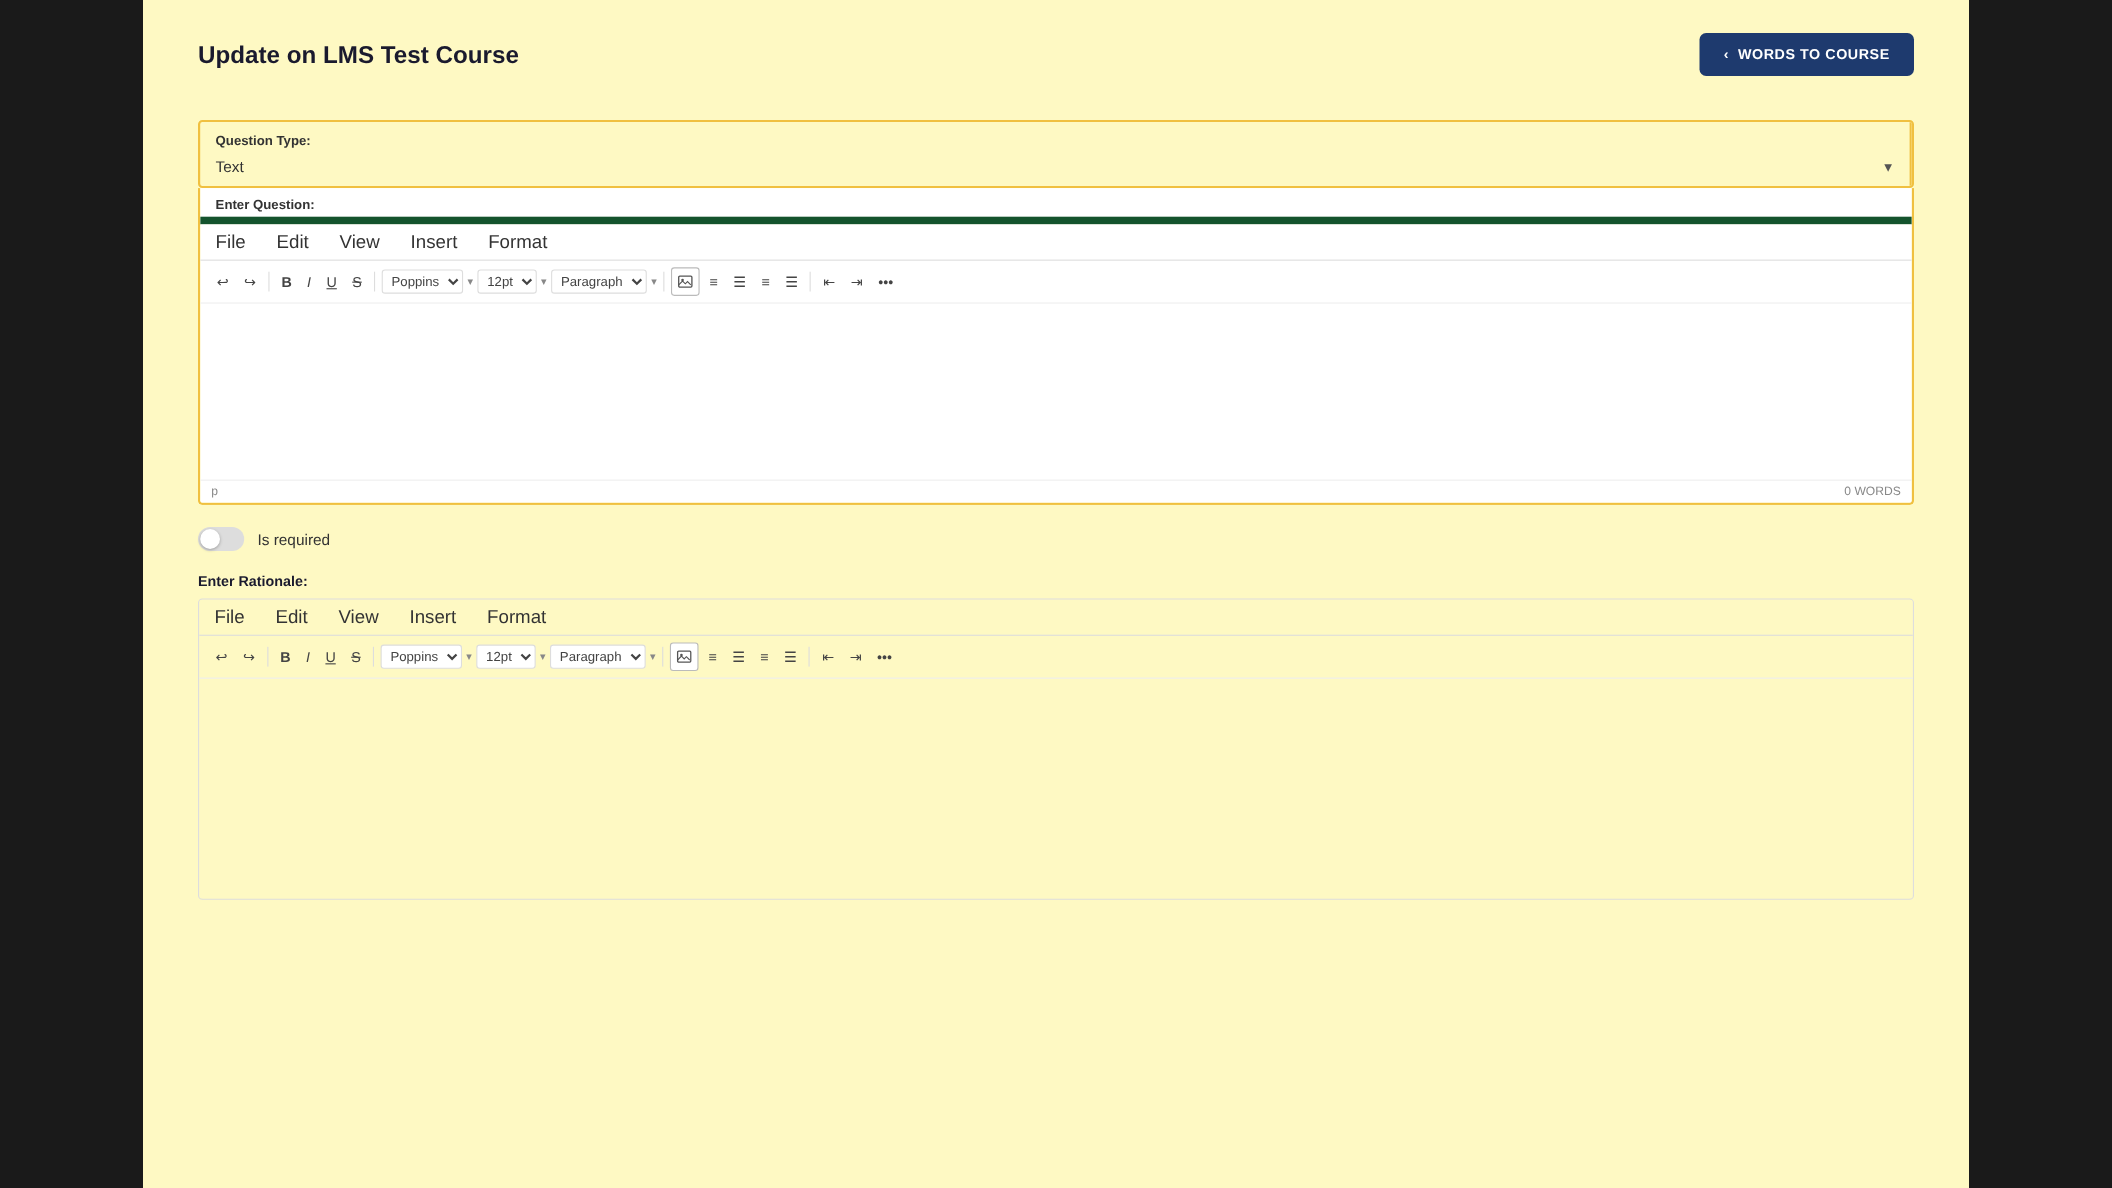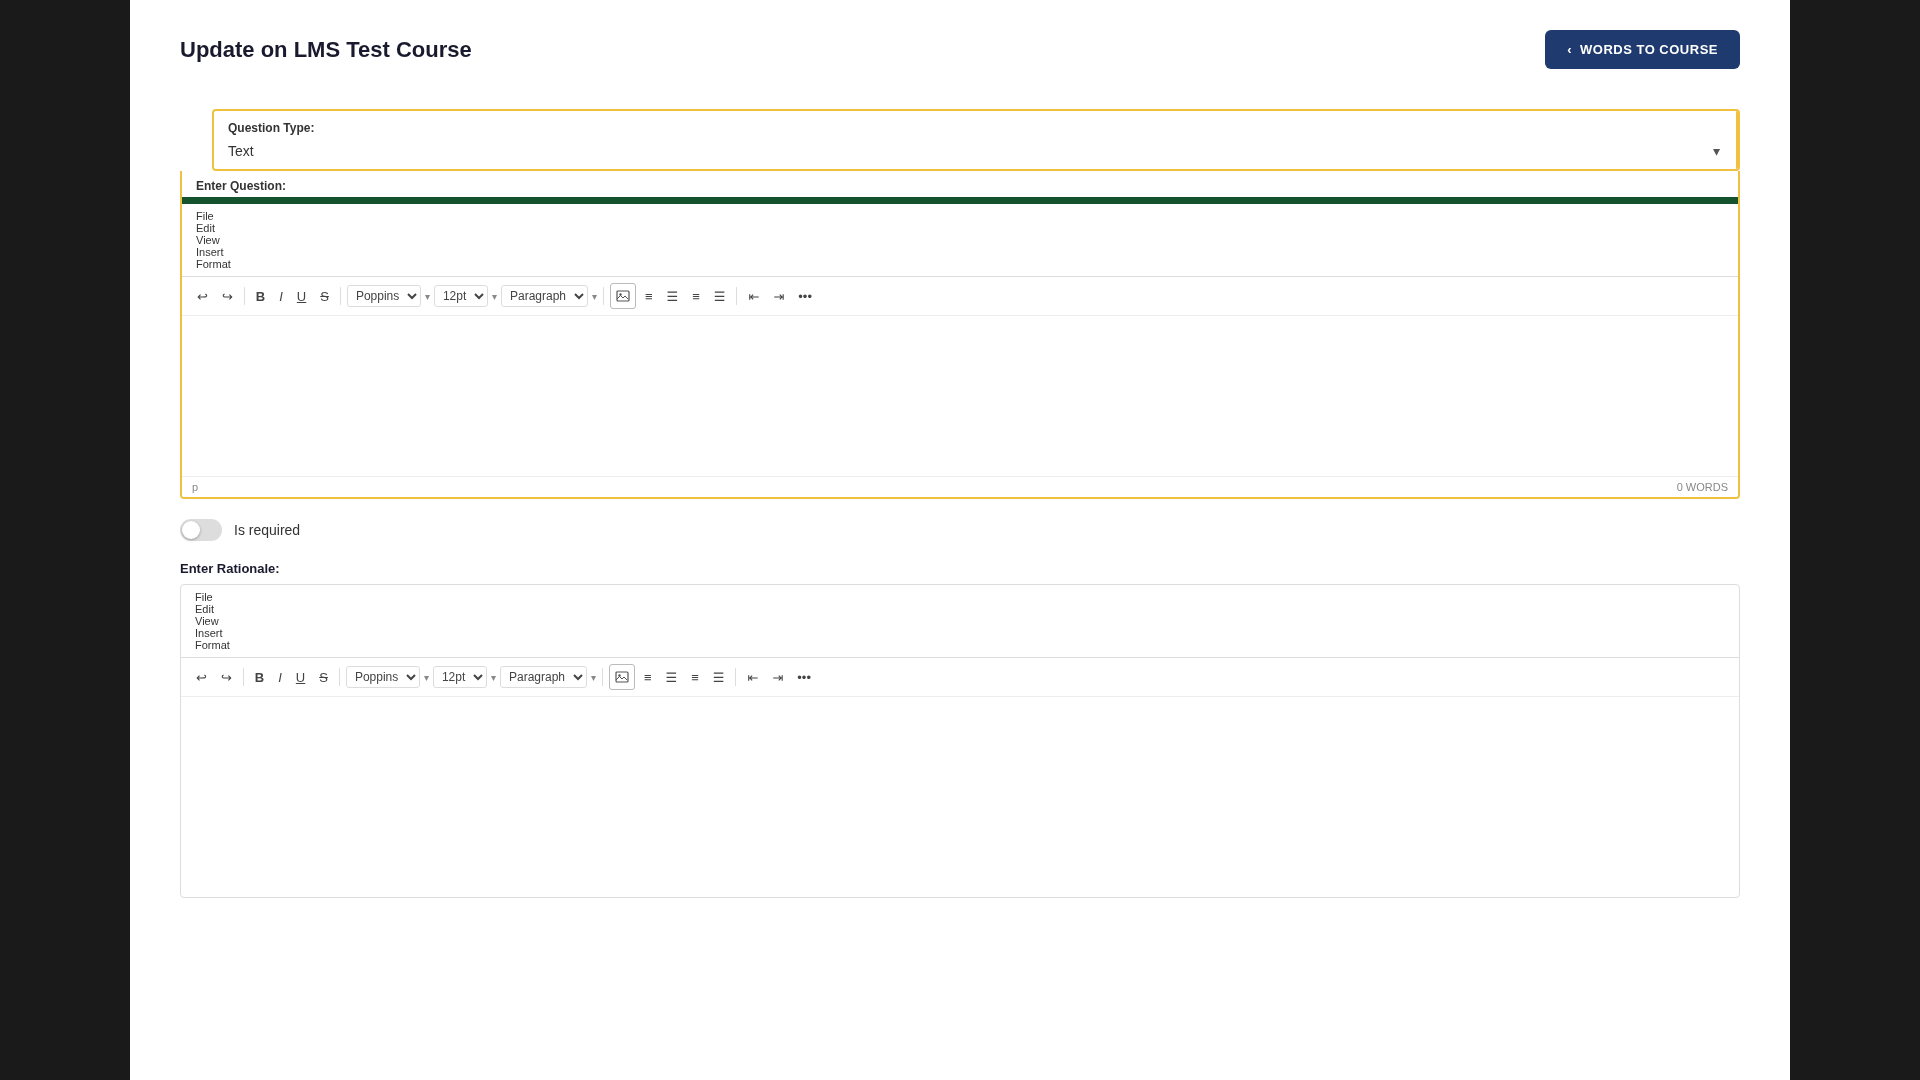--- a/index.html
+++ b/index.html
@@ -4,21 +4,21 @@
   <style>
     * { box-sizing: border-box; margin: 0; padding: 0; }
     body {
       background: #1a1a1a;
       font-family: 'Segoe UI', Arial, sans-serif;
       font-size: 14px;
       color: #333;
       min-height: 1080px;
     }
     .page-wrapper {
-      background: #ffffff;
+      background: #fef9c3;
       margin: 0 130px;
       min-height: 1080px;
       padding: 20px 50px 40px 50px;
       position: relative;
     }
     .header {
       display: flex;
       justify-content: space-between;
       align-items: center;
       margin-bottom: 30px;
@@ -44,21 +44,20 @@
       gap: 8px;
     }
 
     
     .question-meta-row {
       display: flex;
       border: 2px solid #f0c040;
       border-radius: 4px;
       margin-bottom: 0;
       overflow: hidden;
-      margin-left: 32px;
     }
     .question-type-section {
       flex: 1;
       border-right: 2px solid #f0c040;
       padding: 10px 14px;
     }
     .question-points-section {
       flex: 1;
       padding: 10px 14px;
     }
@@ -116,26 +115,25 @@
       padding: 8px 14px 4px 14px;
       background: #fff;
       border-bottom: 7px solid #14532d;
     }
 
     .editor-wrapper {
       background: #fff;
     }
     .editor-menubar {
       display: flex;
-      gap: 0;
+      gap: 28px;
       padding: 6px 14px;
       border-bottom: 1px solid #ddd;
-      font-size: 11px;
-      color: #333;
-      flex-direction: column;
+      font-size: 17px;
+      color: #333;
     }
     .editor-menubar span {
       cursor: pointer;
     }
 
     .editor-toolbar {
       display: flex;
       align-items: center;
       gap: 4px;
       padding: 6px 10px;

